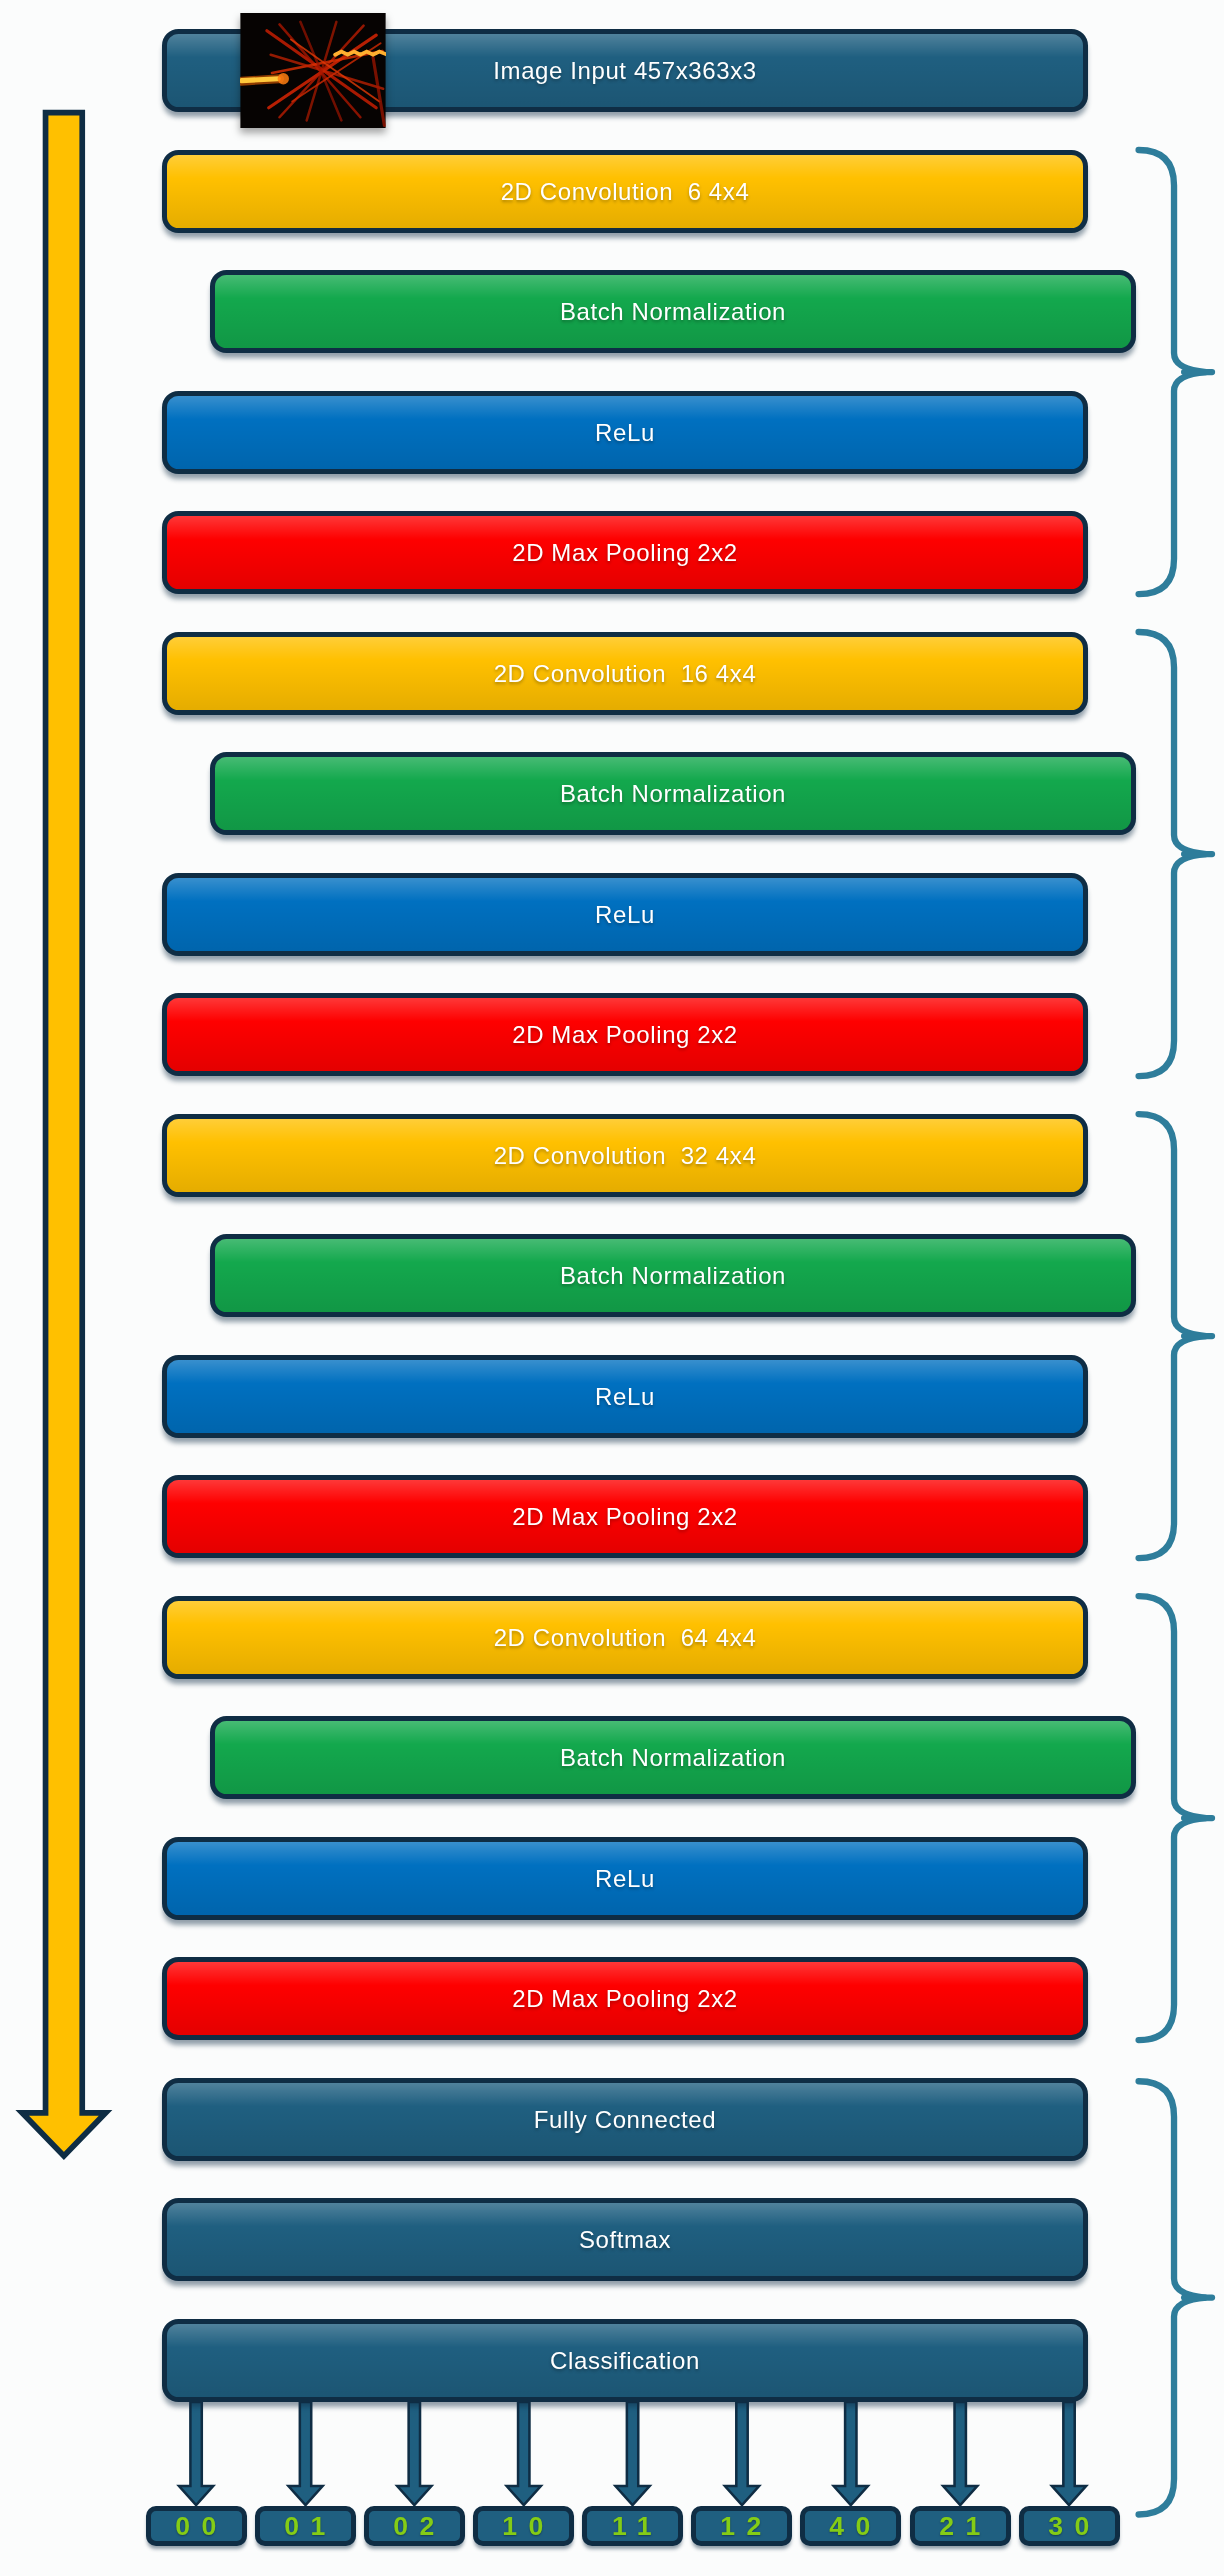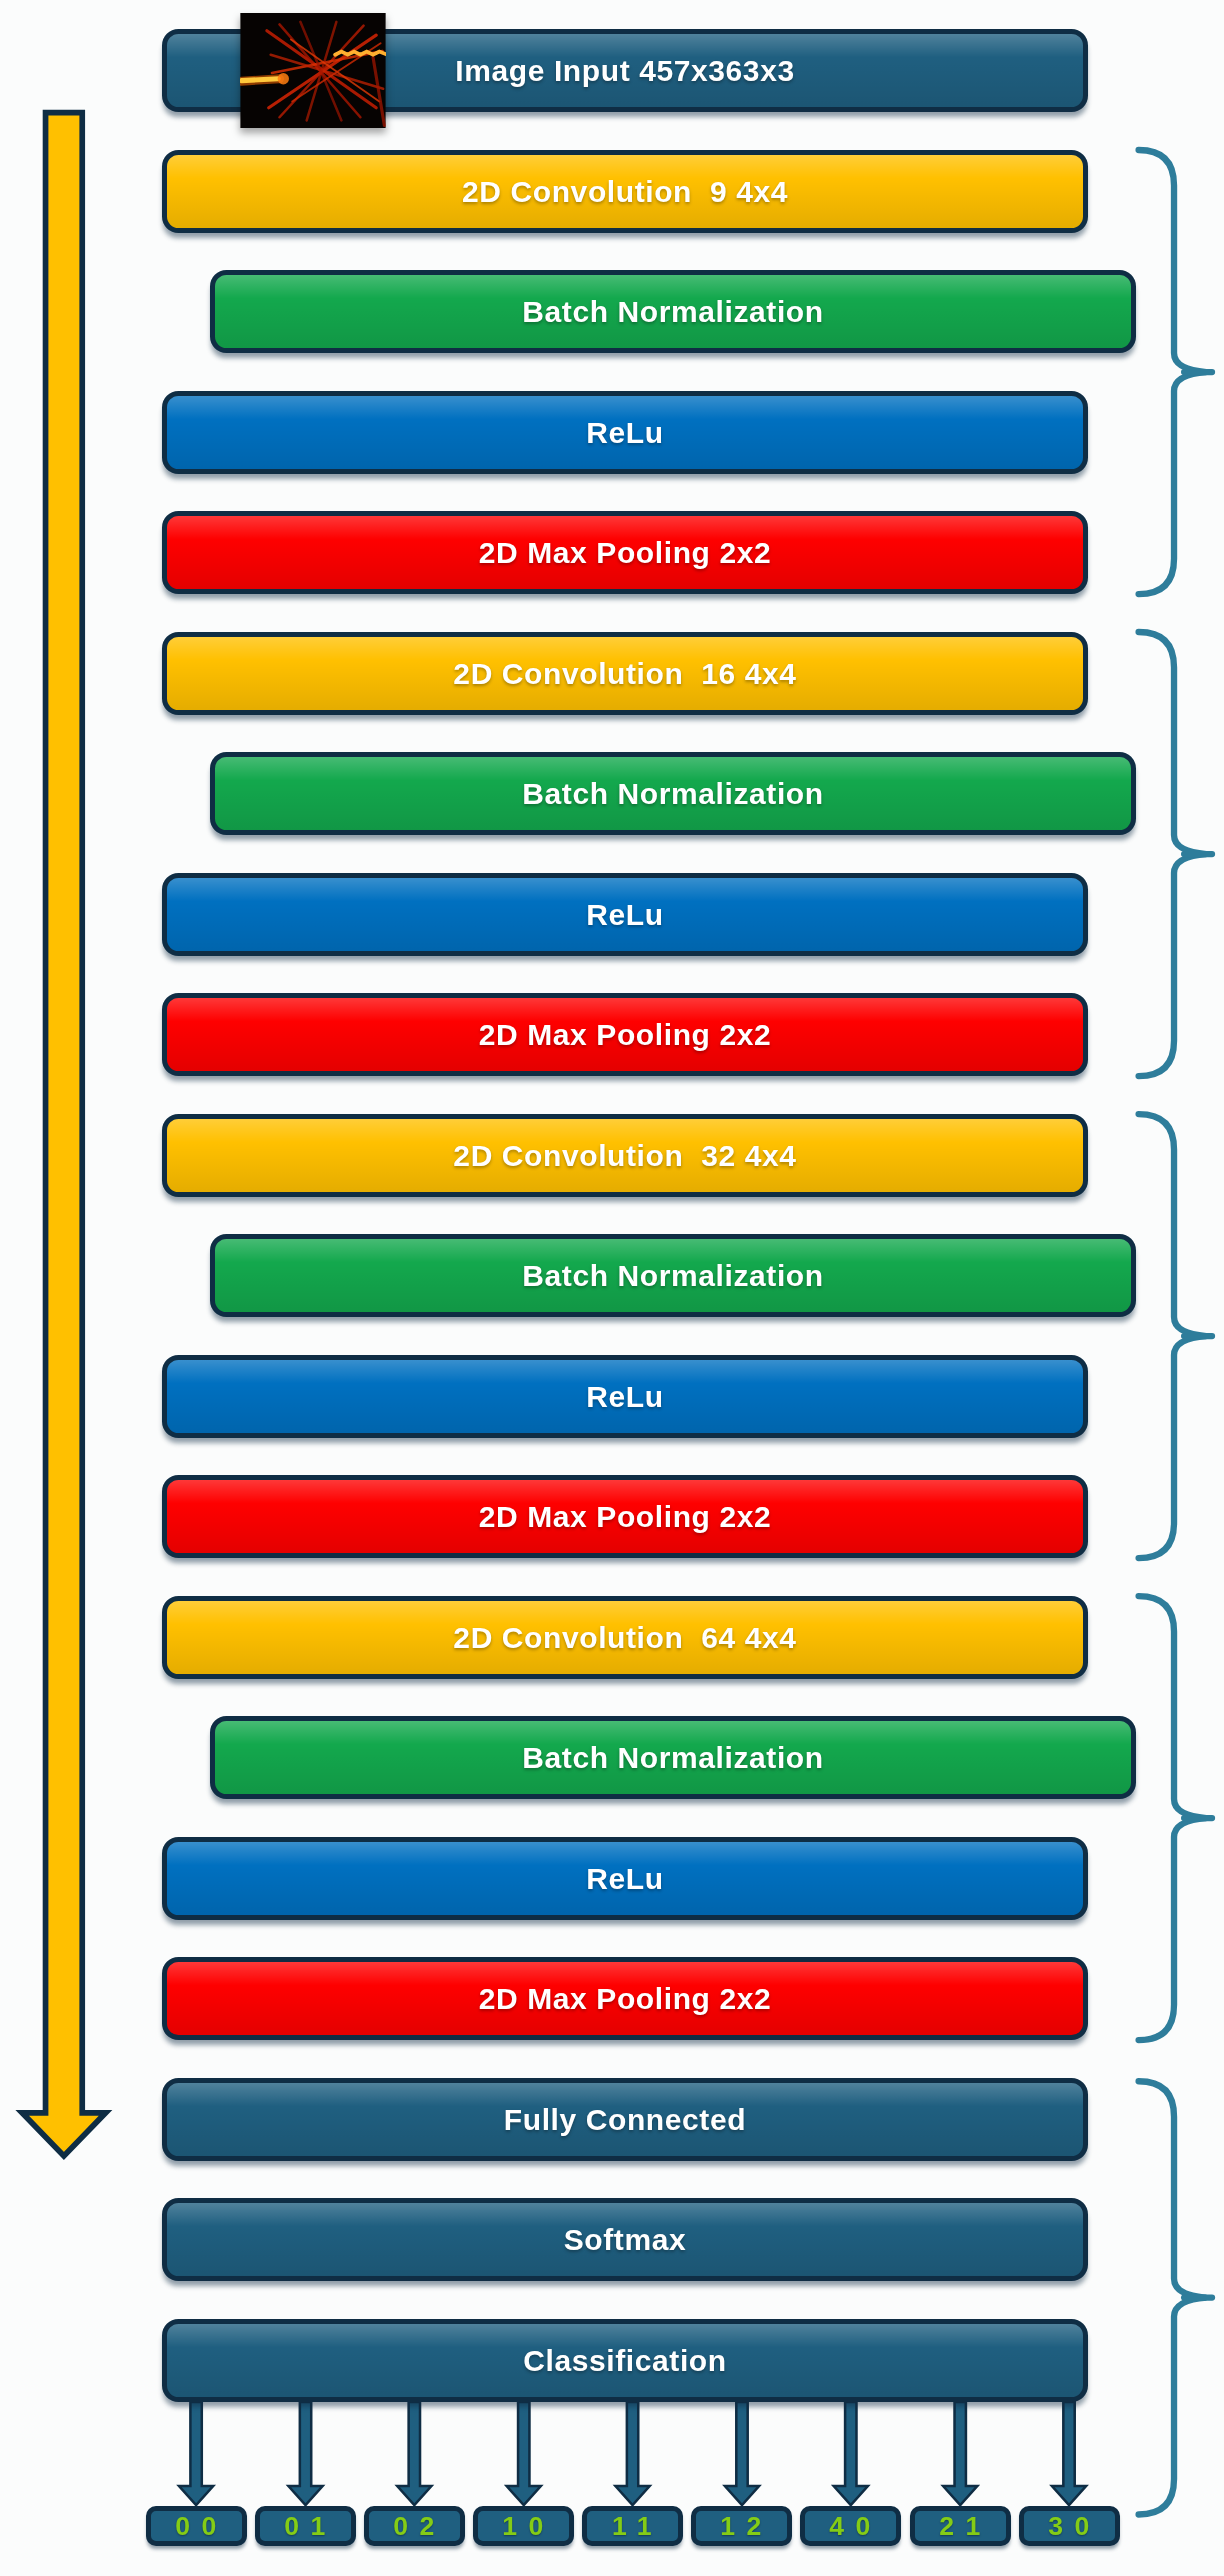--- a/index.html
+++ b/index.html
@@ -15,21 +15,21 @@
     left:162px;width:926px;height:83px;
     box-sizing:border-box;
     border:5.7px solid #0f2d44;
     border-radius:16.4px;
     display:flex;align-items:center;justify-content:center;
     box-shadow:0 6.3px 5.7px -1.9px rgba(15,45,68,0.45);
     background-image:linear-gradient(180deg, rgba(255,255,255,0.22), rgba(255,255,255,0) 32%, rgba(0,0,0,0.10) 100%);
   }
   .layer-box .label{
     color:#ffffff;
-    font-size:30px;font-weight:bold;
+    font-size:24px;font-weight:normal;
     letter-spacing:0.6px;
     white-space:pre;
     text-shadow:0 1.9px 3.2px rgba(0,0,0,0.30);
   }
   .c-dense{background-color:#1f5f80;}
   .c-conv{background-color:#ffc000;}
   .c-bn{background-color:#13a84d;margin-left:48px;}
   .c-relu{background-color:#0070c0;}
   .c-pool{background-color:#fe0000;}
   .art{position:absolute;left:0;top:0;}
@@ -83,21 +83,21 @@
     <polygon points="1164,3797 1182,3797 1182,3930 1200,3930 1173,3960 1146,3930 1164,3930" fill="#1f5f80" stroke="#0f2d44" stroke-width="4"></polygon>
     <polygon points="1336,3797 1354,3797 1354,3930 1372,3930 1345,3960 1318,3930 1336,3930" fill="#1f5f80" stroke="#0f2d44" stroke-width="4"></polygon>
     <polygon points="1509,3797 1527,3797 1527,3930 1545,3930 1518,3960 1491,3930 1509,3930" fill="#1f5f80" stroke="#0f2d44" stroke-width="4"></polygon>
     <polygon points="1681,3797 1699,3797 1699,3930 1717,3930 1690,3960 1663,3930 1681,3930" fill="#1f5f80" stroke="#0f2d44" stroke-width="4"></polygon>
   </svg>
 
   <div class="layer-box c-dense" style="top:29px">
       <span class="label">Image Input 457x363x3</span>
     </div>
   <div class="layer-box c-conv" style="top:150px">
-      <span class="label">2D Convolution  9 4x4</span>
+      <span class="label">2D Convolution  6 4x4</span>
     </div>
   <div class="layer-box c-bn" style="top:270px">
       <span class="label">Batch Normalization</span>
     </div>
   <div class="layer-box c-relu" style="top:391px">
       <span class="label">ReLu</span>
     </div>
   <div class="layer-box c-pool" style="top:511px">
       <span class="label">2D Max Pooling 2x2</span>
     </div>

